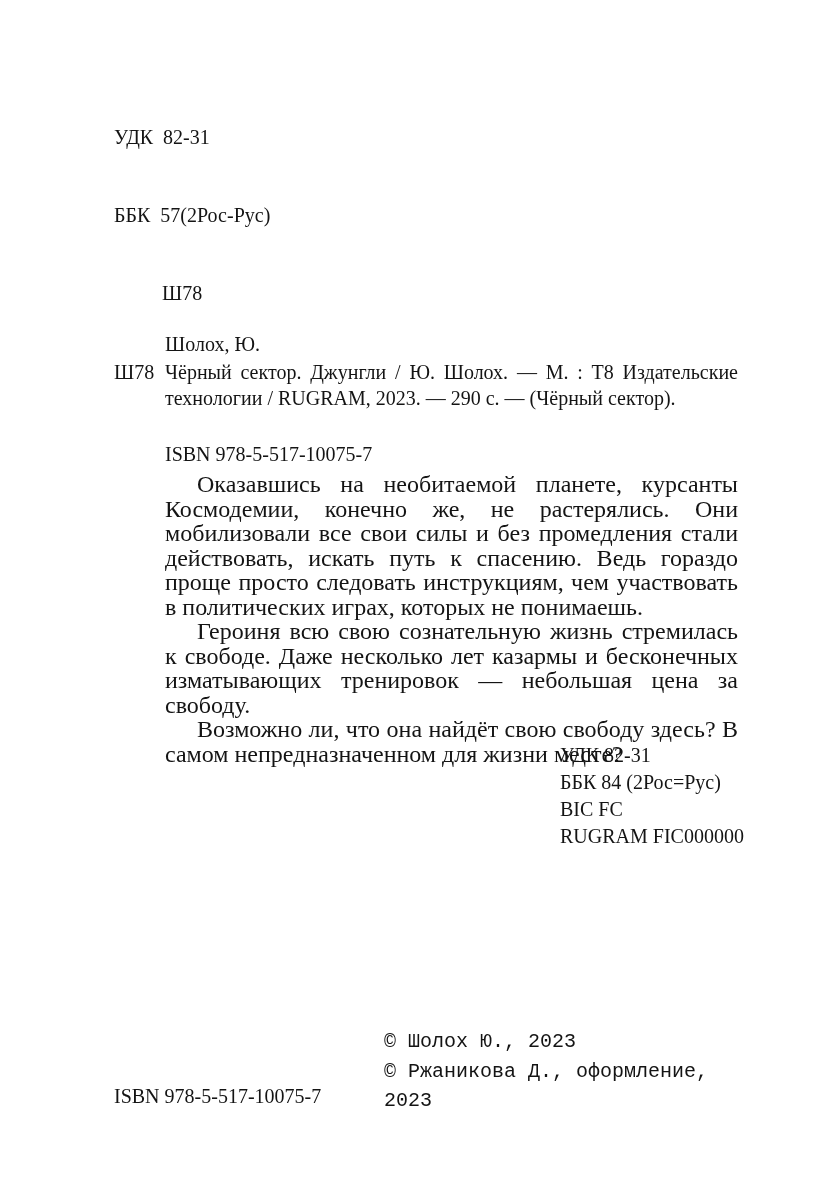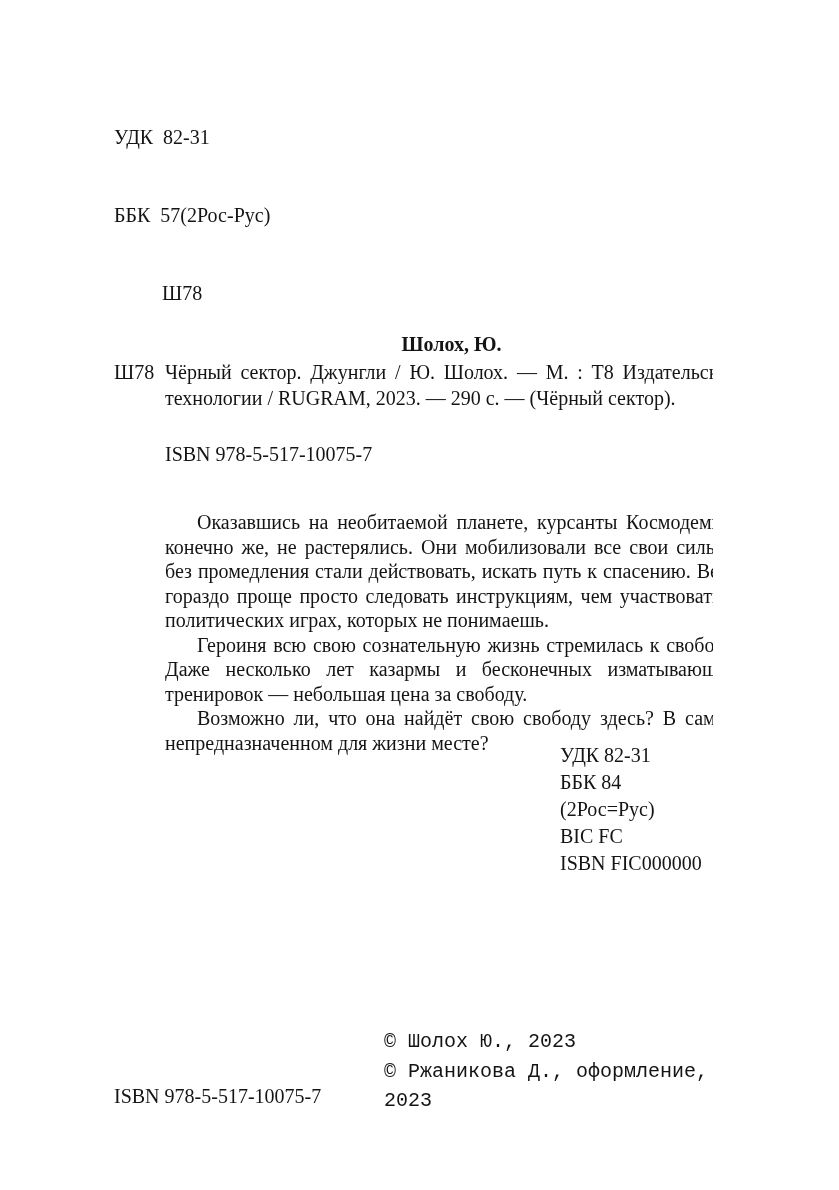--- a/index.html
+++ b/index.html
@@ -8,20 +8,21 @@
     background: #ffffff;
   }
   .page {
     position: relative;
     width: 713px;
     height: 1190px;
     background: #ffffff;
     font-family: "Liberation Serif", serif;
     color: #141414;
     overflow: hidden;
+    padding-left: 40px;
   }
 
   
   .top-codes {
     position: absolute;
     top: 72px;
     left: 114px;
     font-size: 20px;
     line-height: 26px;
     white-space: pre;
@@ -33,22 +34,21 @@
   .bib {
     position: absolute;
     top: 331px;
     left: 114px;
     width: 624px;
     font-size: 20px;
     line-height: 26px;
   }
   .bib .author {
     margin-left: 51px;
-    font-weight: bold;
-    text-align: center;
+    font-weight: normal;
   }
   .bib .entry {
     position: relative;
     margin-top: 2px;
   }
   .bib .code {
     position: absolute;
     left: 0;
     top: 0;
   }
@@ -57,24 +57,24 @@
     text-align: justify;
   }
   .bib .isbn {
     margin-left: 51px;
     margin-top: 30px;
   }
 
   
   .annotation {
     position: absolute;
-    top: 510px;
+    top: 472px;
     left: 165px;
     width: 573px;
-    font-size: 20px;
+    font-size: 24px;
     line-height: 24.5px;
     text-align: justify;
   }
   .annotation p {
     margin: 0;
     text-indent: 32px;
   }
 
   
   .class-codes {
@@ -126,21 +126,21 @@
   <div class="annotation">
     <p>Оказавшись на необитаемой планете, курсанты Космодемии, конечно же, не растерялись. Они мобилизовали все свои силы и без промедления стали действовать, искать путь к спасению. Ведь гораздо проще просто следовать инструкциям, чем участвовать в политических играх, которых не понимаешь.</p>
     <p>Героиня всю свою сознательную жизнь стремилась к свободе. Даже несколько лет казармы и бесконечных изматывающих тренировок — небольшая цена за свободу.</p>
     <p>Возможно ли, что она найдёт свою свободу здесь? В самом непредназначенном для жизни месте?</p>
   </div>
 
   <div class="class-codes">
     <span class="line">УДК 82-31</span>
     <span class="line">ББК 84 (2Рос=Рус)</span>
     <span class="line">BIC FC</span>
-    <span class="line">ISBN FIC000000</span>
+    <span class="line">RUGRAM FIC000000</span>
   </div>
 
   <div class="footer-isbn">ISBN 978-5-517-10075-7</div>
 
   <div class="copyright-block">
     <span class="line">© Шолох Ю., 2023</span>
     <span class="line">© Ржаникова Д., оформление, 2023</span>
   </div>
 
 </div>

